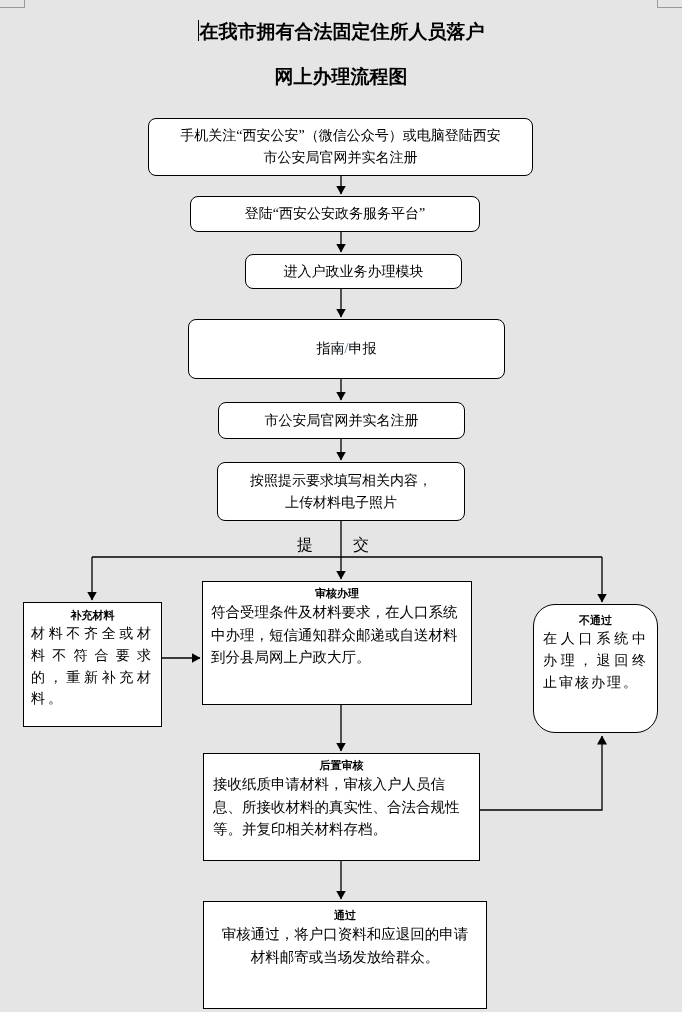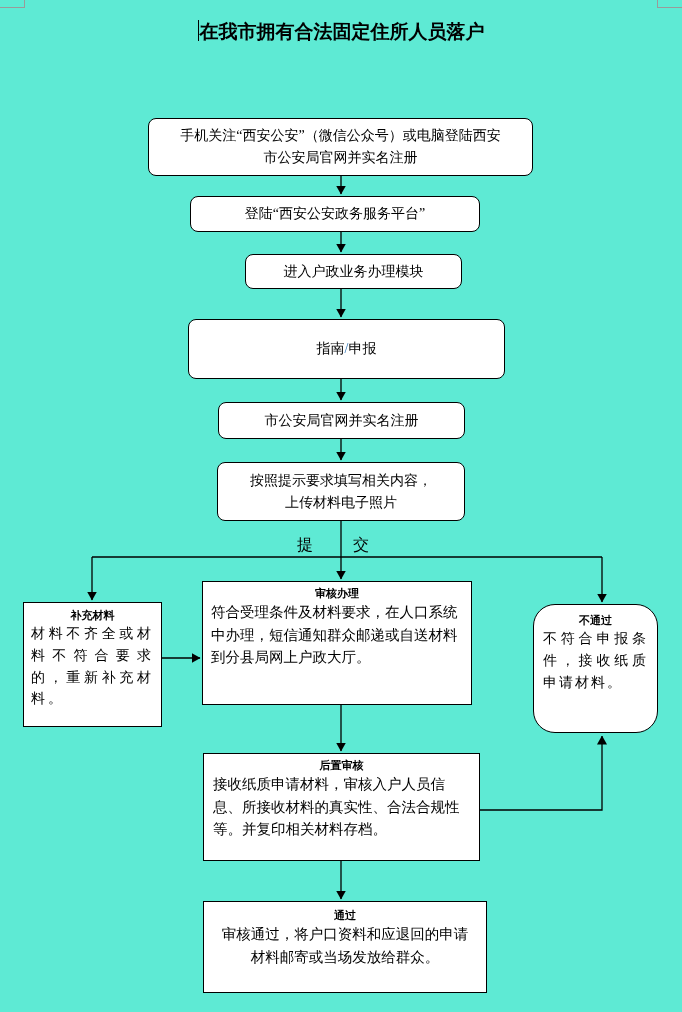--- a/index.html
+++ b/index.html
@@ -1,17 +1,17 @@
 <!DOCTYPE html>
 <html><head>
 <meta charset="utf-8">
 <style>
   html,body{margin:0;padding:0;background:#ffffff;}
   .page{
-    position:relative;width:682px;height:1012px;background:#5eead4;overflow:hidden;
+    position:relative;width:682px;height:1012px;background:#e5e5e5;overflow:hidden;
     font-family:"Liberation Serif","DejaVu Serif",serif;color:#000;
   }
   
   .corner-mark{position:absolute;top:0;height:7px;width:24px;}
   .corner-mark.left{left:0;border-bottom:1px solid #9a9a9a;border-right:1px solid #9a9a9a;}
   .corner-mark.right{right:0;border-bottom:1px solid #9a9a9a;border-left:1px solid #9a9a9a;}
 
   .doc-title{
     position:absolute;left:0;top:20px;width:682px;text-align:center;
     font-family:"Liberation Sans","DejaVu Sans",sans-serif;
@@ -44,20 +44,21 @@
 </head>
 <body>
 
 <div class="page">
 
   <div class="corner-mark left"></div>
   <div class="corner-mark right"></div>
 
   <div class="doc-title">
     <div class="t-line"><span class="caret"></span><span>在我市拥有合法固定住所人员落户</span></div>
+    <div class="t-line">网上办理流程图</div>
   </div>
 
   <svg class="connectors" width="682" height="1012" viewBox="0 0 682 1012">
     <defs>
       <marker id="ah" markerWidth="9" markerHeight="10" refX="8.5" refY="5" orient="auto" markerUnits="userSpaceOnUse">
         <path d="M0,0 L9,5 L0,10 Z" fill="#000"></path>
       </marker>
     </defs>
     <g stroke="#000" stroke-width="1.3" fill="none">
       <line x1="341" y1="176" x2="341" y2="194" marker-end="url(#ah)"></line>
@@ -112,26 +113,26 @@
     <div class="bb body-justify" style="letter-spacing:3px;text-align:justify;">材料不齐全或材料不符合要求的，重新补充材料。</div>
   </div>
 
   <div class="box" style="left:202px;top:581px;width:270px;height:124px;justify-content:flex-start;padding:4px 8px;">
     <div class="bt">审核办理</div>
     <div class="bb body-justify" style="text-align:left;font-size:14.5px;">符合受理条件及材料要求，在人口系统中办理，短信通知群众邮递或自送材料到分县局网上户政大厅。</div>
   </div>
 
   <div class="box rounded-lg" style="left:533px;top:604px;width:125px;height:129px;justify-content:flex-start;padding:8px 9px;">
     <div class="bt">不通过</div>
-    <div class="bb body-justify" style="letter-spacing:2px;text-align:justify;">不符合申报条件，接收纸质申请材料。</div>
+    <div class="bb body-justify" style="letter-spacing:2px;text-align:justify;">在人口系统中办理，退回终止审核办理。</div>
   </div>
 
   <div class="box" style="left:203px;top:753px;width:277px;height:108px;justify-content:flex-start;padding:4px 9px;">
     <div class="bt">后置审核</div>
     <div class="bb body-justify" style="text-align:left;font-size:14.5px;">接收纸质申请材料，审核入户人员信息、所接收材料的真实性、合法合规性等。并复印相关材料存档。</div>
   </div>
 
-  <div class="box" style="left:203px;top:901px;width:284px;height:92px;justify-content:flex-start;padding:6px 13px;">
+  <div class="box" style="left:203px;top:901px;width:284px;height:108px;justify-content:flex-start;padding:6px 13px;">
     <div class="bt">通过</div>
     <div class="bb" style="text-align:center;font-size:14.5px;">审核通过，将户口资料和应退回的申请材料邮寄或当场发放给群众。</div>
   </div>
 
 </div>
 
 </body></html>

